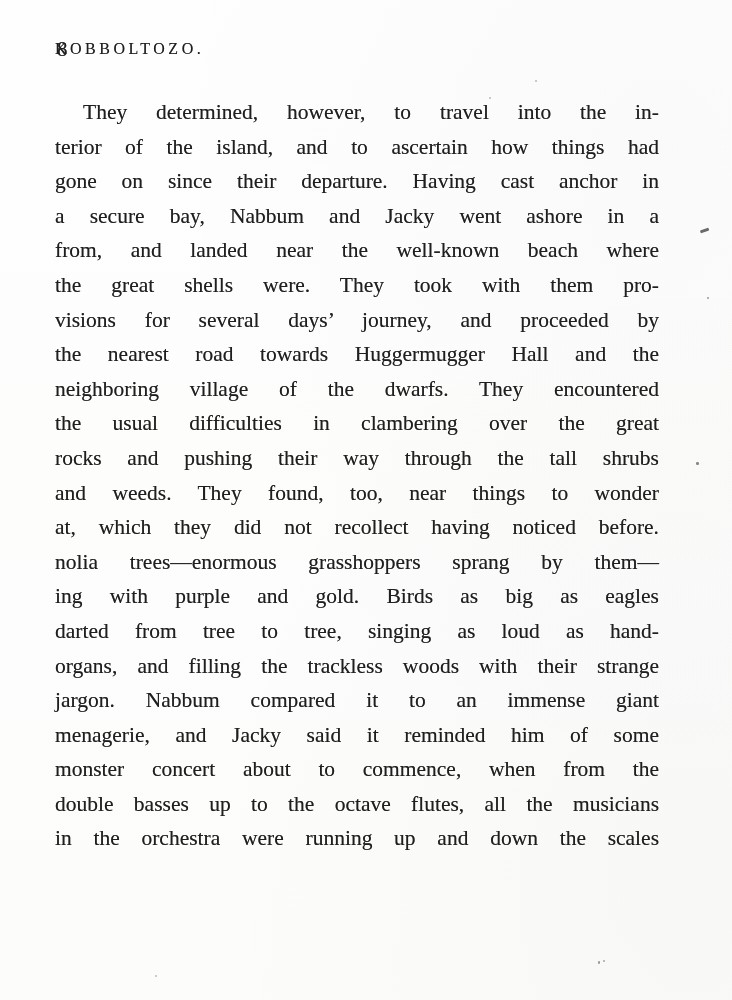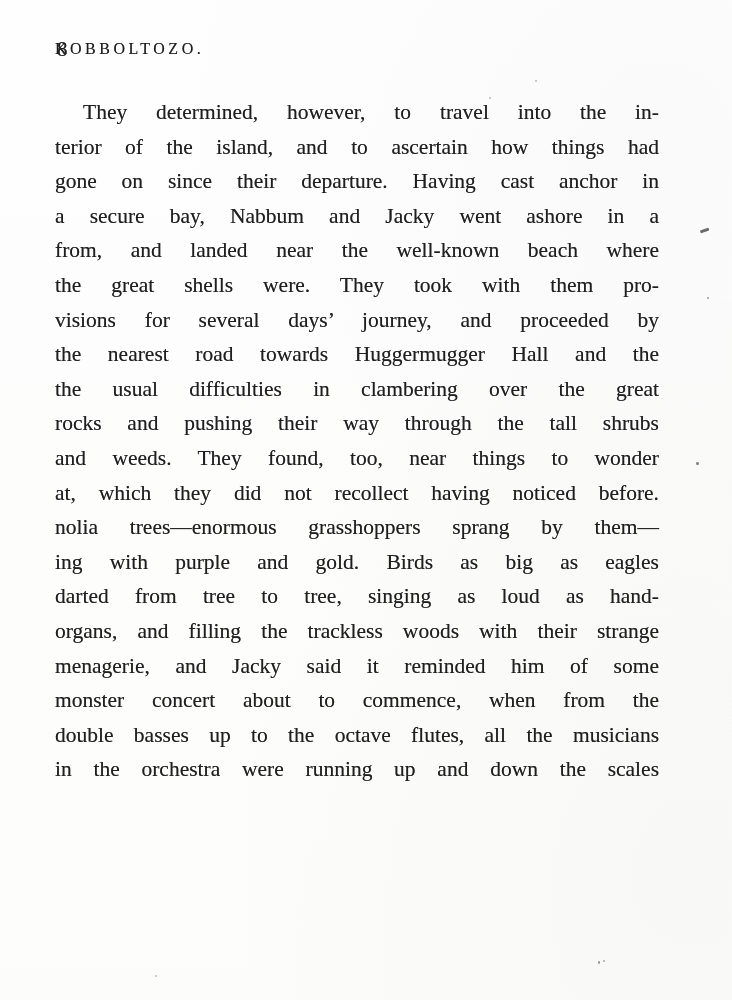--- a/index.html
+++ b/index.html
@@ -82,28 +82,30 @@
 
   <div class="body-text">
     <div class="line indent">They determined, however, to travel into the in-</div>
     <div class="line">terior of the island, and to ascertain how things had</div>
     <div class="line">gone on since their departure. Having cast anchor in</div>
     <div class="line">a secure bay, Nabbum and Jacky went ashore in a</div>
     <div class="line">from, and landed near the well-known beach where</div>
     <div class="line">the great shells were. They took with them pro-</div>
     <div class="line">visions for several days’ journey, and proceeded by</div>
     <div class="line">the nearest road towards Huggermugger Hall and the</div>
+    <div class="line">neighboring village of the dwarfs. They encountered</div>
     <div class="line">the usual difficulties in clambering over the great</div>
     <div class="line">rocks and pushing their way through the tall shrubs</div>
     <div class="line">and weeds. They found, too, near things to wonder</div>
     <div class="line">at, which they did not recollect having noticed before.</div>
     <div class="line">nolia trees—enormous grasshoppers sprang by them—</div>
     <div class="line">ing with purple and gold. Birds as big as eagles</div>
     <div class="line">darted from tree to tree, singing as loud as hand-</div>
     <div class="line">organs, and filling the trackless woods with their strange</div>
+    <div class="line">jargon. Nabbum compared it to an immense giant</div>
     <div class="line">menagerie, and Jacky said it reminded him of some</div>
     <div class="line">monster concert about to commence, when from the</div>
     <div class="line">double basses up to the octave flutes, all the musicians</div>
     <div class="line">in the orchestra were running up and down the scales</div>
   </div>
 
   <div class="speck tick" style="left:700px; top:229px; width:9px; height:2.5px; opacity:0.75;"></div>
   <div class="speck" style="left:707px; top:297px; width:2px; height:2px; opacity:0.5;"></div>
   <div class="speck" style="left:696px; top:462px; width:2.5px; height:2.5px; opacity:0.6;"></div>
   <div class="speck" style="left:535px; top:80px; width:2px; height:2px; opacity:0.35;"></div>

